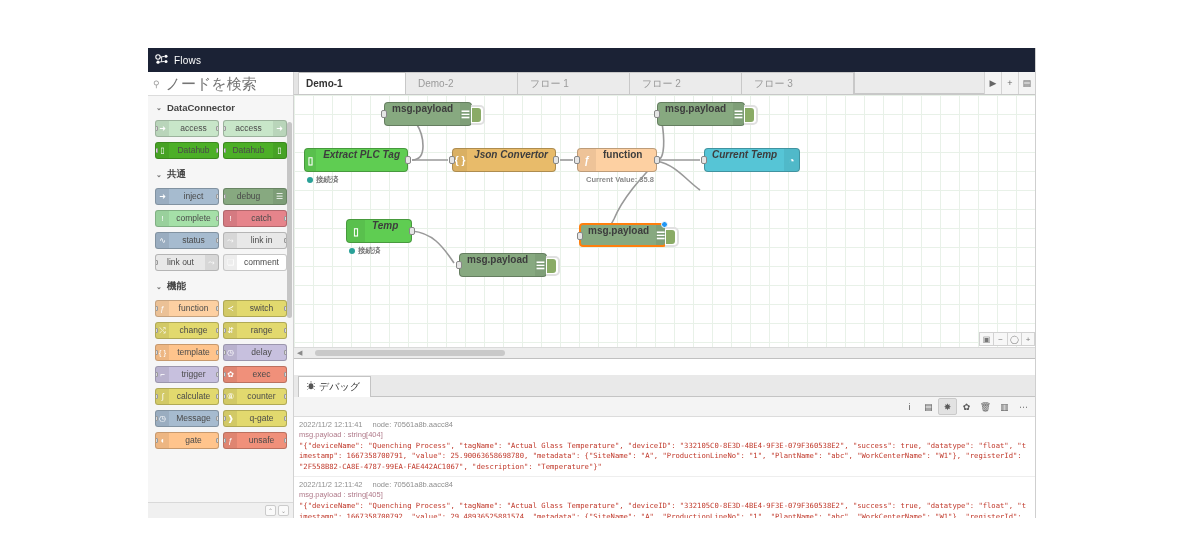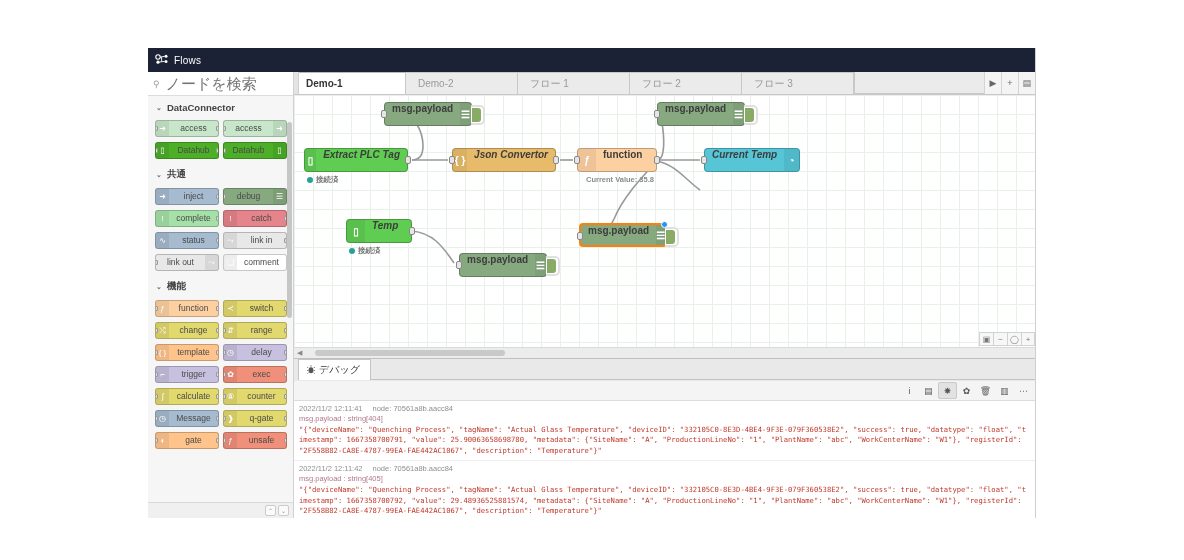--- a/index.html
+++ b/index.html
@@ -154,22 +154,22 @@
     position:absolute; left:2px; top:26px; display:flex; align-items:center; gap:3px;
     font-size:7.5px; color:#777; white-space:nowrap;
   }
   .status .dot { width:6px; height:6px; border-radius:50%; background:#2aa198; }
   .subnote { position:absolute; left:8px; top:26px; font-size:7.5px; color:#8a8a8a;
              white-space:nowrap; }
   .wire { position:absolute; left:0; top:0; pointer-events:none; overflow:visible; }
   
   .debug { height:160px; display:flex; flex-direction:column;
            border-top:1px solid #c0c0c0; background:#fff; }
-  .dbg-tabbar { height:22px; background:#e9e9e9; display:flex; align-items:flex-start;
-                position:relative; }
+  .dbg-tabbar { height:22px; background:#e9e9e9; display:flex; align-items:center;
+                position:relative;margin-top:16px; }
   .dbg-tab { height:21px; padding:0 10px 0 8px; display:flex; align-items:center; gap:4px;
              background:#fff; border:1px solid #c4c4c4; border-bottom:none;
              font-size:10px; color:#333; margin-left:4px; }
   .dbg-tabfill { flex:1; height:21px; border-bottom:1px solid #c4c4c4; }
   .dbg-toolbar { height:20px; background:#f4f4f4; border-bottom:1px solid #dcdcdc;
                  display:flex; align-items:center; justify-content:flex-end; padding-right:2px; }
   .tb-btn { width:19px; height:17px; display:flex; align-items:center; justify-content:center;
             font-size:9px; color:#5a5a5a; border:1px solid transparent; cursor:pointer; }
   .tb-btn.on { background:#e2e2e2; border-color:#cacaca; border-radius:2px; }
   .dbg-filterbar { height:20px; background:#fafafa; border-bottom:1px solid #e2e2e2;

